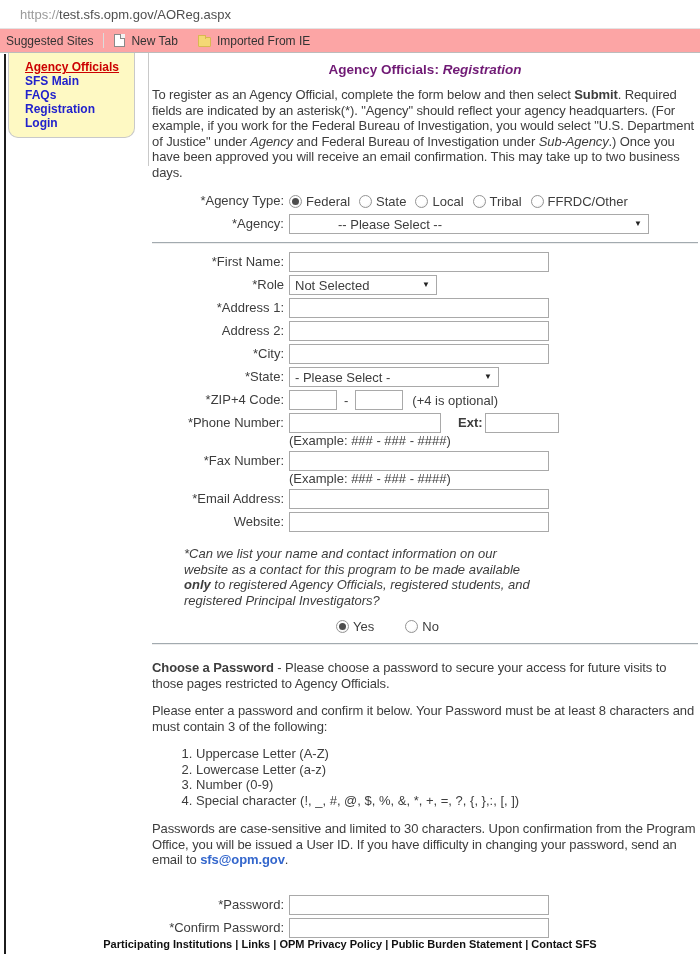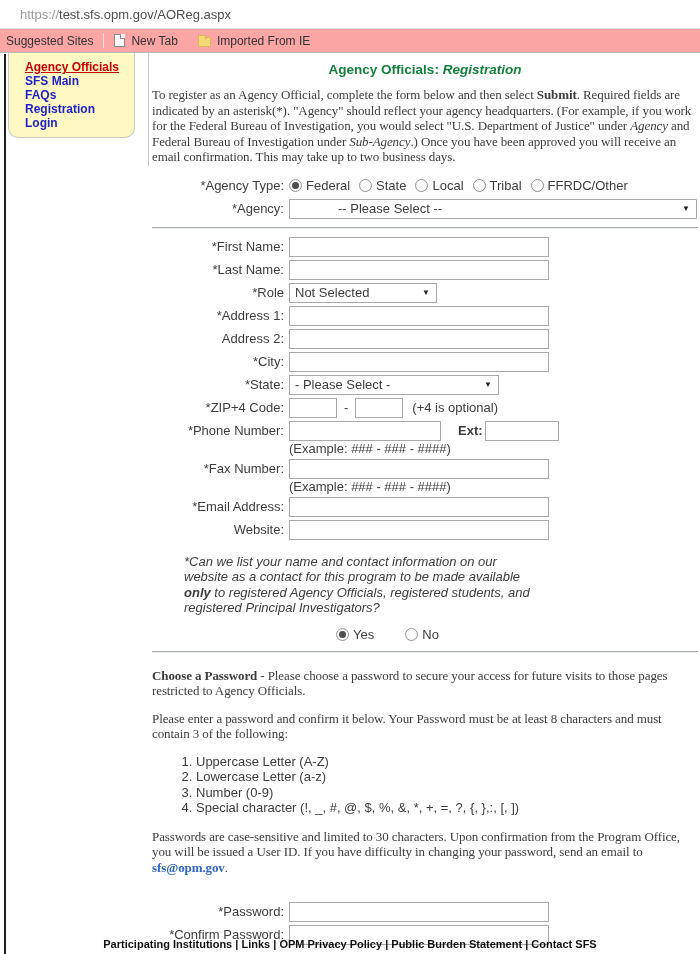--- a/index.html
+++ b/index.html
@@ -28,40 +28,40 @@
   .left-rule { position:absolute; left:4px; top:54px; width:2px; height:900px; background:#1c1c1c; }
   .side-box { position:absolute; left:8px; top:53px; width:127px; height:85px;
     border:1px solid #c9c9c9; border-top:none; border-radius:0 0 10px 10px;
     background:#fef9c3; padding:7px 0 0 16px; }
   .side-box a { display:block; font-size:12px; font-weight:bold; line-height:14px; text-decoration:none; }
   .side-link { color:#2222cc; }
   .side-link.active { color:#cc0000; text-decoration:underline; }
   .content-divider { position:absolute; left:148px; top:53px; width:1px; height:113px; background:#c9c9c9; }
 
   .main { position:absolute; left:152px; top:56px; width:546px; }
-  .page-title { text-align:center; font-size:13.5px; font-weight:bold; color:#15803d; margin:6px 0 10px; }
+  .page-title { text-align:center; font-size:13.5px; font-weight:bold; color:#701a75; margin:6px 0 10px; }
   .page-title .em { font-style:italic; }
-  p.body-text { font-size:13px; line-height:15.5px; letter-spacing:-0.1px; color:#3d3d3d;font-family:Liberation Serif, serif; }
+  p.body-text { font-size:13px; line-height:15.5px; letter-spacing:-0.1px; color:#3d3d3d; }
   .intro { margin-bottom:11px; }
 
   
   .frow { display:flex; align-items:center; margin-bottom:3px; }
   .frow.top { align-items:flex-start; }
   .flabel { width:137px; text-align:right; padding-right:5px; flex:none; line-height:20px; }
   .radio-group { display:flex; align-items:center; }
   .radio-opt { display:flex; align-items:center; margin-right:9px; cursor:default; }
   .rb { width:13px; height:13px; border:1px solid #949494; border-radius:50%;
     background:radial-gradient(circle at 35% 30%, #ffffff 55%, #e4e4e4); margin-right:4px;
     position:relative; flex:none; }
   .rb.on::after { content:''; position:absolute; left:2px; top:2px; width:7px; height:7px;
     border-radius:50%; background:#4d4d4d; }
   .sel { border:1px solid #a9a9a9; height:20px; background:#fff; display:flex;
     align-items:center; justify-content:space-between; padding:0 6px 0 5px; cursor:default; }
   .sel .arrow { font-size:8px; color:#222; line-height:1; }
-  .w-agency { width:408px;padding-left:48px; }
+  .w-agency { width:360px;padding-left:48px; }
   .w-role { width:148px; }
   .w-state { width:210px; }
   .inp { border:1px solid #a9a9a9; height:20px; font-family:inherit; font-size:13px; padding:0 3px; background:#fff; }
   .w-full { width:260px; }
   .w-zip { width:48px; }
   .w-phone { width:152px; }
   .w-ext { width:74px; }
   .zip-dash { margin:0 7px; }
   .zip-note { margin-left:9px; }
   .ext-label { margin:0 2px 0 17px; line-height:20px;font-weight:bold; }
@@ -159,24 +159,20 @@
     </div>
   </div>
 
   <hr class="rule r1">
 
   <div class="frow">
     <div class="flabel">*First Name:</div>
     <input class="inp w-full" value="" style="">
   </div>
   <div class="frow">
-    <div class="flabel">*Last Name:</div>
-    <input class="inp w-full" value="" style="">
-  </div>
-  <div class="frow">
     <div class="flabel">*Role</div>
     <div class="sel w-role">
       <span>Not Selected</span>
       <span class="arrow">▼</span>
     </div>
   </div>
   <div class="frow">
     <div class="flabel">*Address 1:</div>
     <input class="inp w-full" value="" style="">
   </div>

